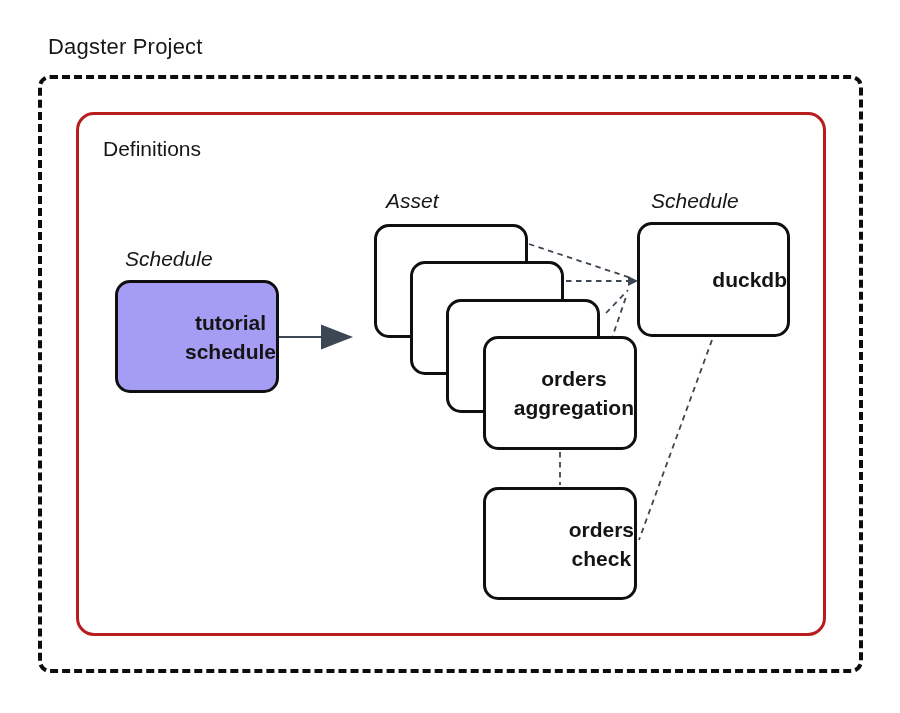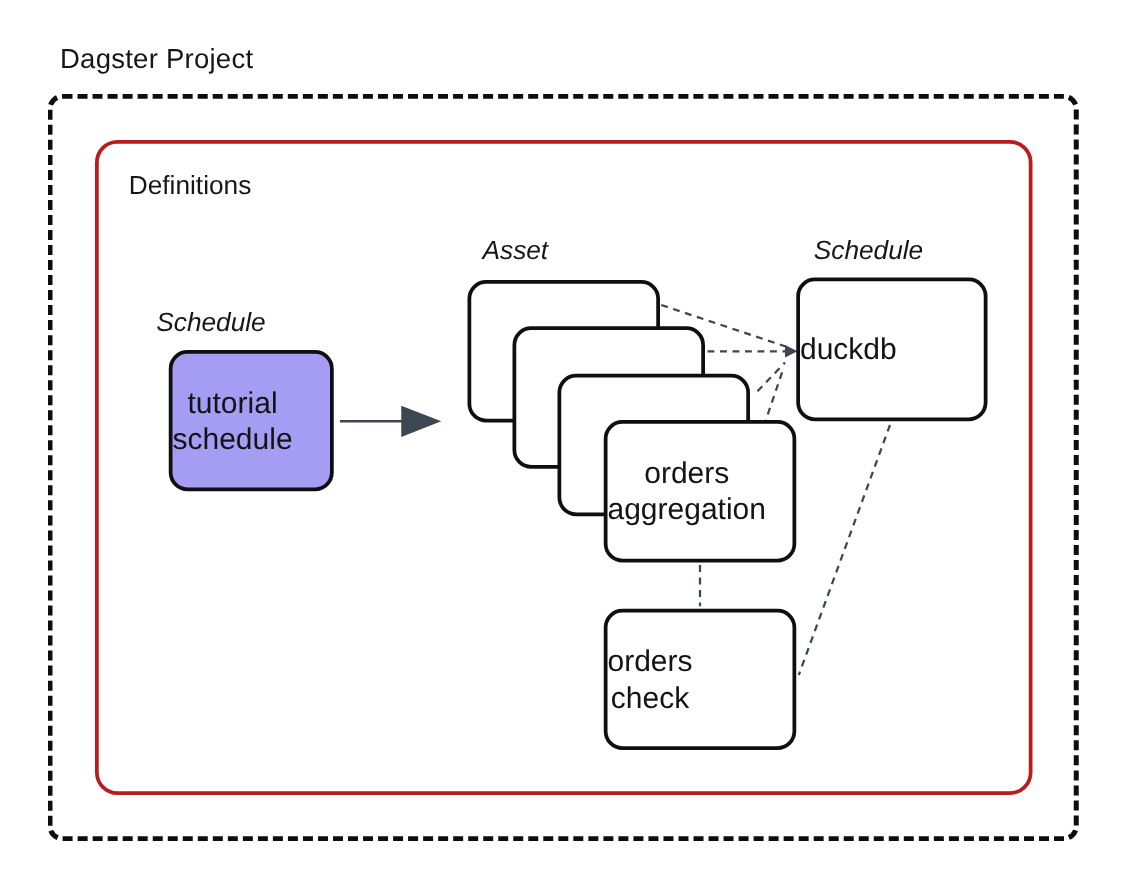--- a/index.html
+++ b/index.html
@@ -59,32 +59,32 @@
   }
 
   
   .node {
     box-sizing: border-box;
     border: 3.5px solid #0f0f12;
     border-radius: 15px;
     background: #ffffff;
     display: flex;
     align-items: center;
-    justify-content: flex-start;
+    justify-content: flex-end;
     text-align: center;
-    font-size: 24px;
+    font-size: 21px;
     line-height: 29px;
     color: #141414;
     white-space: pre-line;
+    font-weight: bold;
   }
   #schedule-node {
     left: 115px; top: 280px;
-    width: 132px; height: 113px;
+    width: 164px; height: 113px;
     background: var(--schedule-fill, #a59df3);
-    margin-left: 20px;
   }
   #asset-stack-1 { left: 374px; top: 224px; width: 154px; height: 114px; }
   #asset-stack-2 { left: 410px; top: 261px; width: 154px; height: 114px; }
   #asset-stack-3 { left: 446px; top: 299px; width: 154px; height: 114px; }
   #orders-aggregation-node { left: 483px; top: 336px; width: 154px; height: 114px; }
   #duckdb-node   { left: 637px; top: 222px; width: 153px; height: 115px; }
   #orders-check-node { left: 483px; top: 487px; width: 154px; height: 113px; }
 
   
   #connector-layer {

